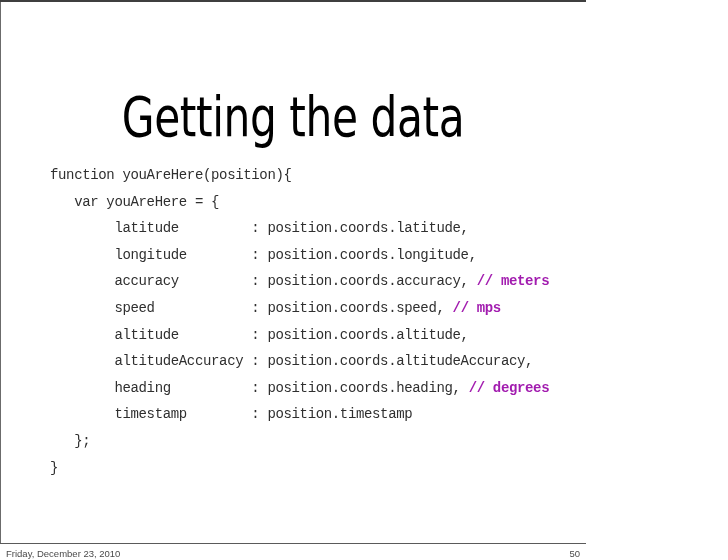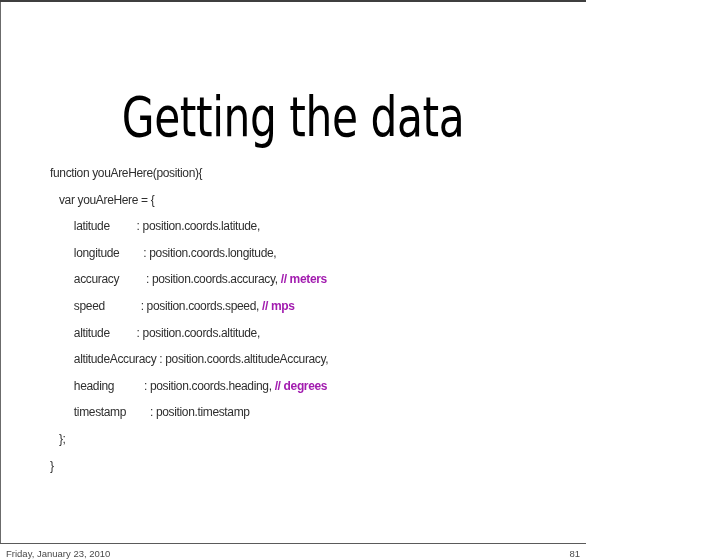--- a/index.html
+++ b/index.html
@@ -45,22 +45,22 @@
     transform: scaleX(0.84);
     transform-origin: center top;
     white-space: nowrap;
   }
 
   
   .code-block {
     position: absolute;
     left: 50px;
     top: 146px;
-    font-family: Liberation Sans, sans-serif;
-    font-size: 12px;
+    font-family: Liberation Mono, monospace;
+    font-size: 14px;
     line-height: 26.6px;
     color: #2f2f2f;
     white-space: pre;
     letter-spacing: -0.35px;
   }
 
   .code-line {
     display: block;
     height: 26.6px;
     white-space: pre;
@@ -107,17 +107,17 @@
 
   <div class="left-rule"></div>
 
   <h1 class="slide-title">Getting the data</h1>
 
   <pre class="code-block"><span class="code-line"><span>function youAreHere(position){</span></span><span class="code-line"><span>   var youAreHere = {</span></span><span class="code-line"><span>        latitude         : position.coords.latitude,</span></span><span class="code-line"><span>        longitude        : position.coords.longitude,</span></span><span class="code-line"><span>        accuracy         : position.coords.accuracy, </span><span class="cmt">// meters</span></span><span class="code-line"><span>        speed            : position.coords.speed, </span><span class="cmt">// mps</span></span><span class="code-line"><span>        altitude         : position.coords.altitude,</span></span><span class="code-line"><span>        altitudeAccuracy : position.coords.altitudeAccuracy,</span></span><span class="code-line"><span>        heading          : position.coords.heading, </span><span class="cmt">// degrees</span></span><span class="code-line"><span>        timestamp        : position.timestamp</span></span><span class="code-line"><span>   };</span></span><span class="code-line"><span>}</span></span></pre>
 
   <div class="footer-rule"></div>
 
   <div class="footer">
-    <span class="footer-date">Friday, January 23, 2010</span>
-    <span class="footer-page">81</span>
+    <span class="footer-date">Friday, December 23, 2010</span>
+    <span class="footer-page">50</span>
   </div>
 
 </div>
 
 </body></html>

